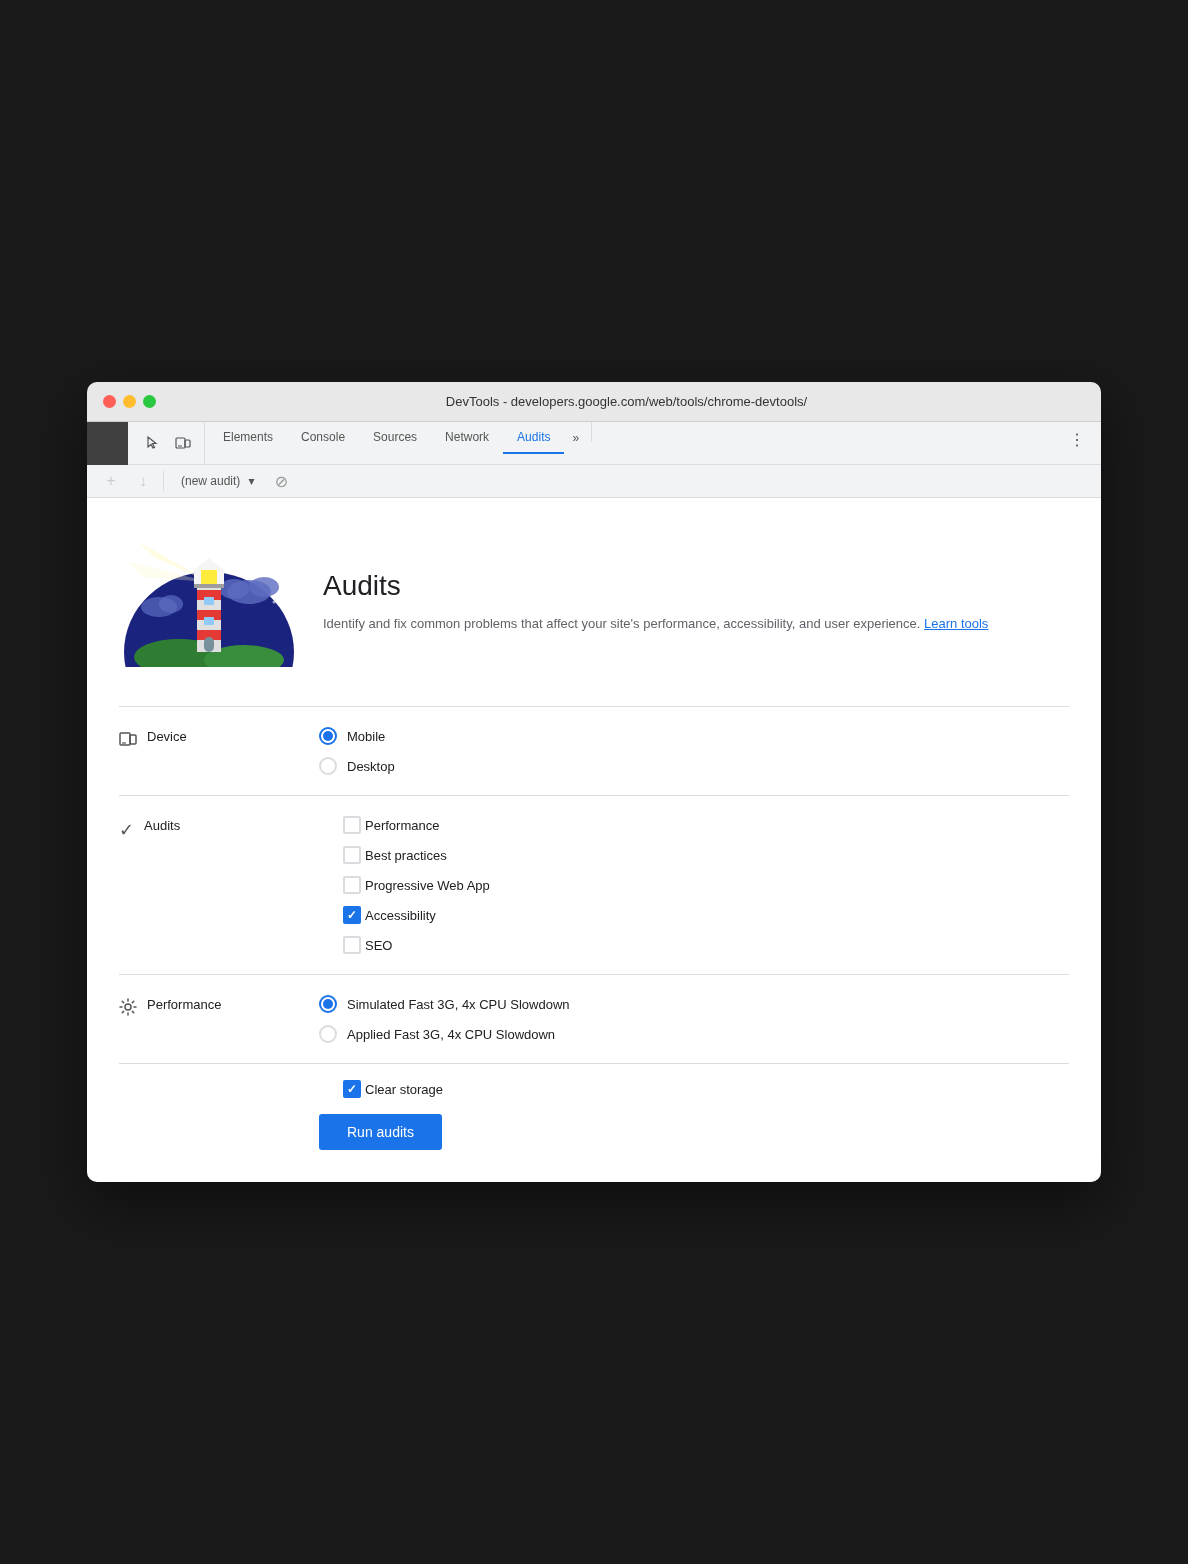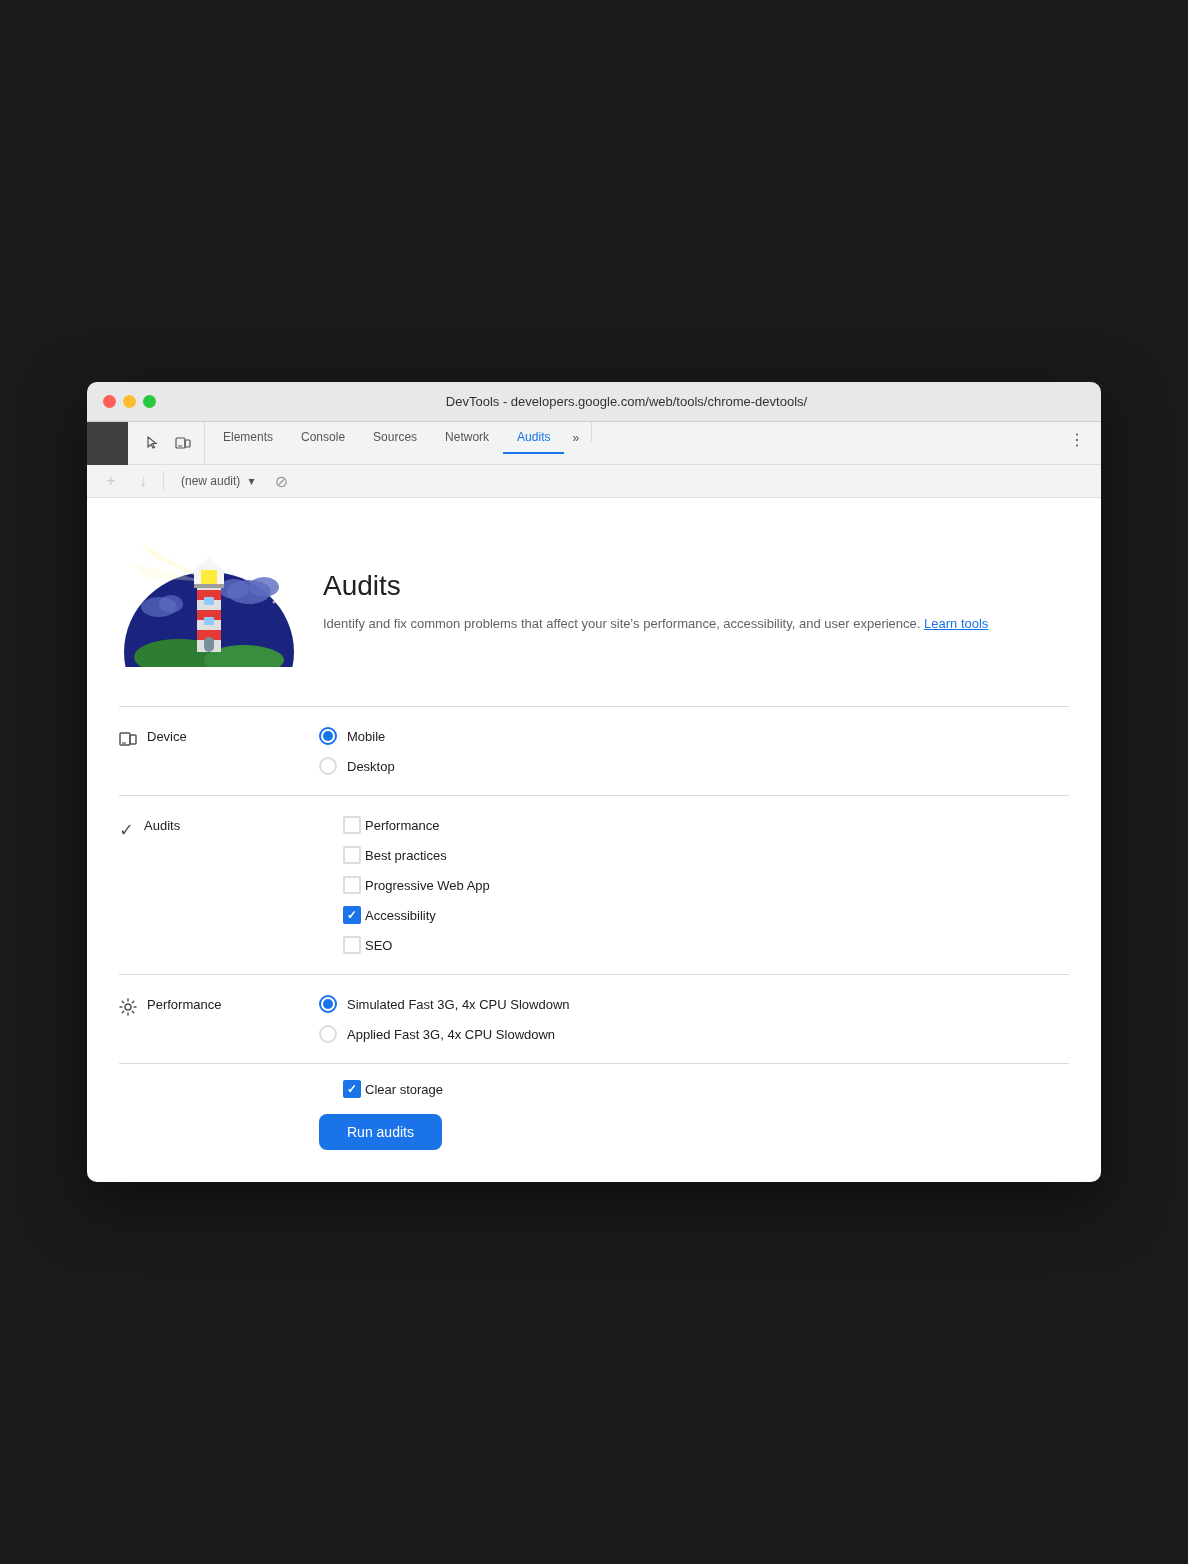--- a/index.html
+++ b/index.html
@@ -286,21 +286,21 @@
       flex-direction: column;
       gap: 16px;
     }
     .run-btn {
       display: inline-block;
       padding: 10px 28px;
       background: #1a73e8;
       color: white;
       font-size: 14px;
       font-weight: 500;
-      border-radius: 8px;
+      border-radius: 3px;
       cursor: pointer;
       border: none;
       width: fit-content;
     }
 
     
     .lighthouse-svg {
       width: 180px;
       height: 160px;
     }

